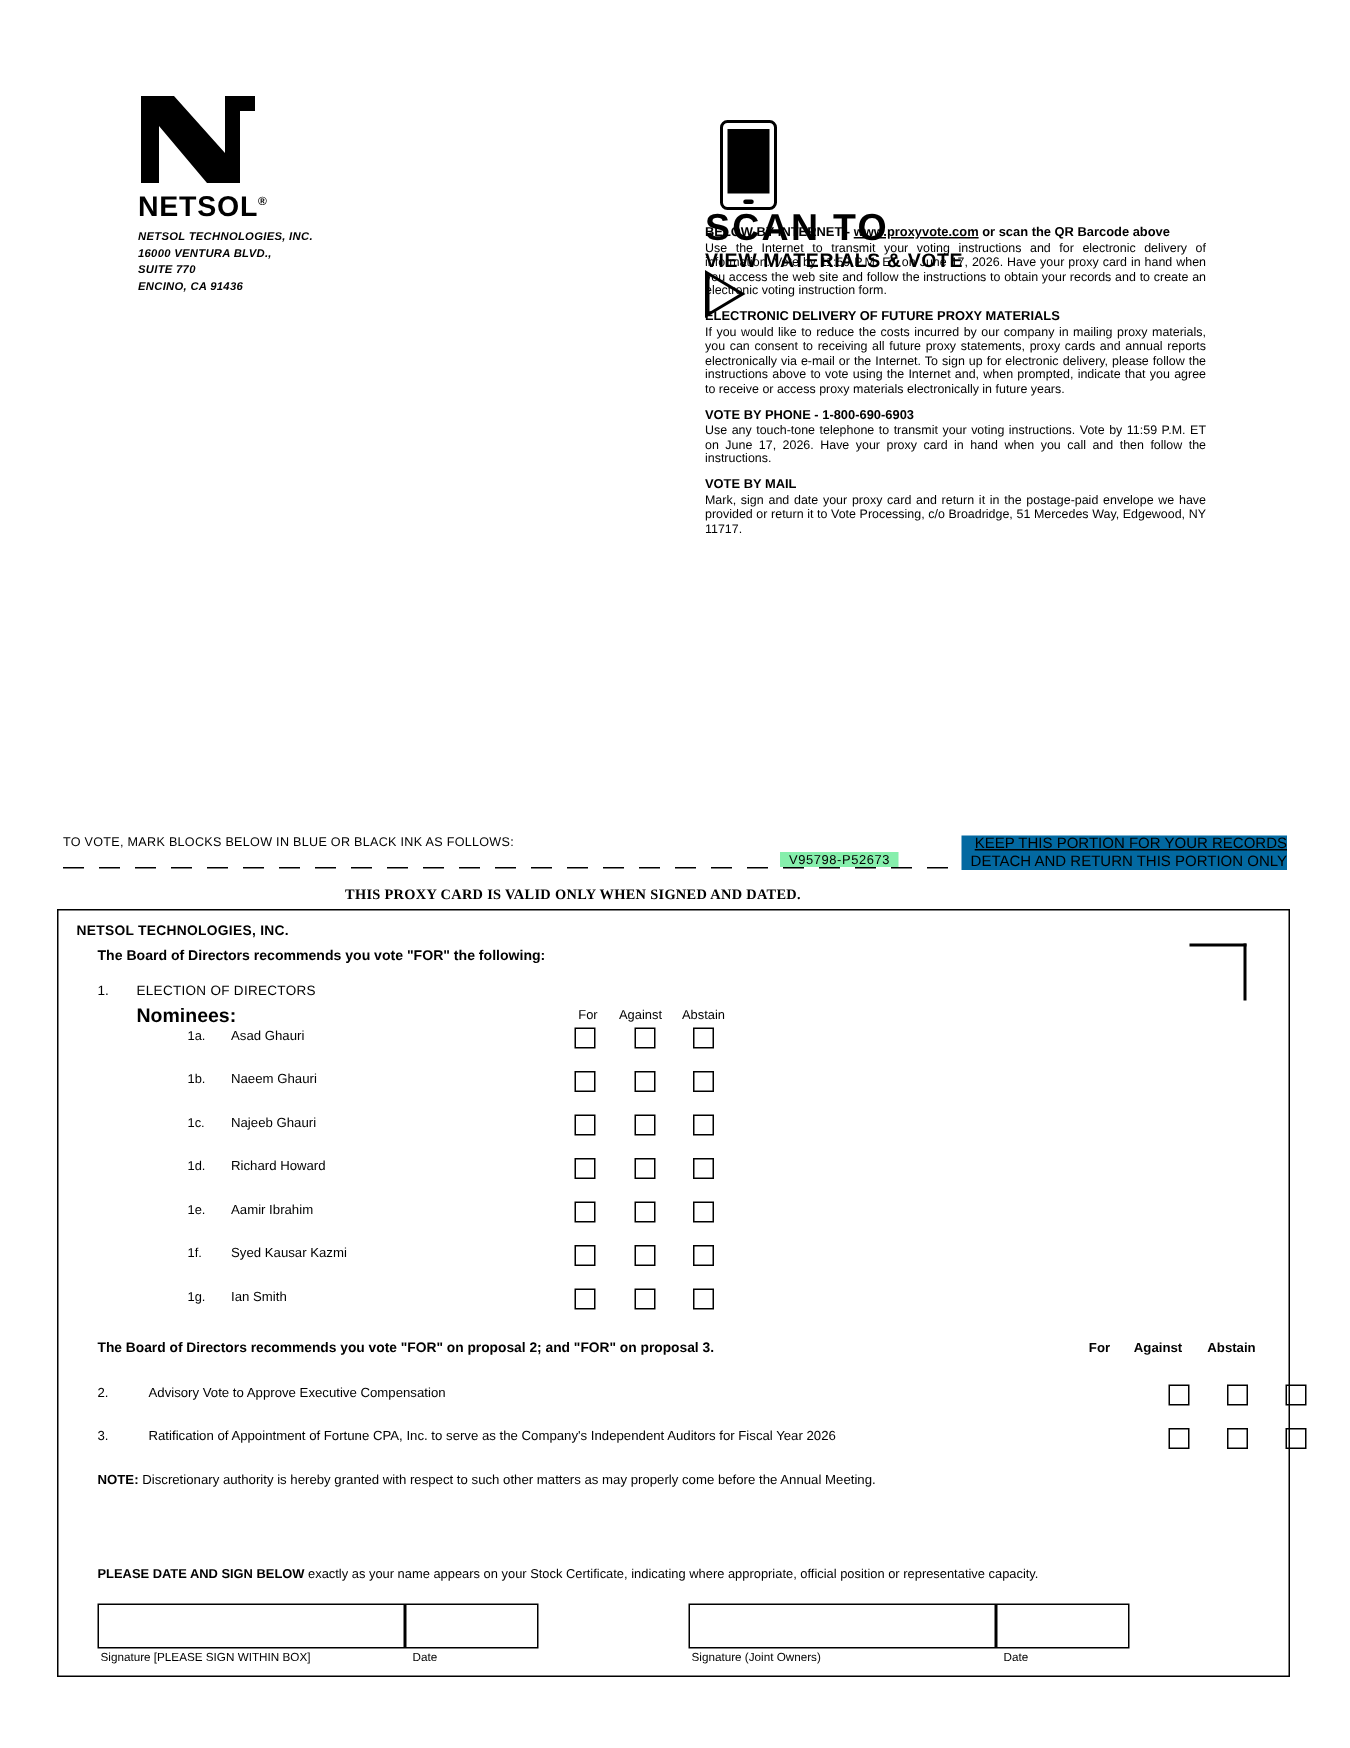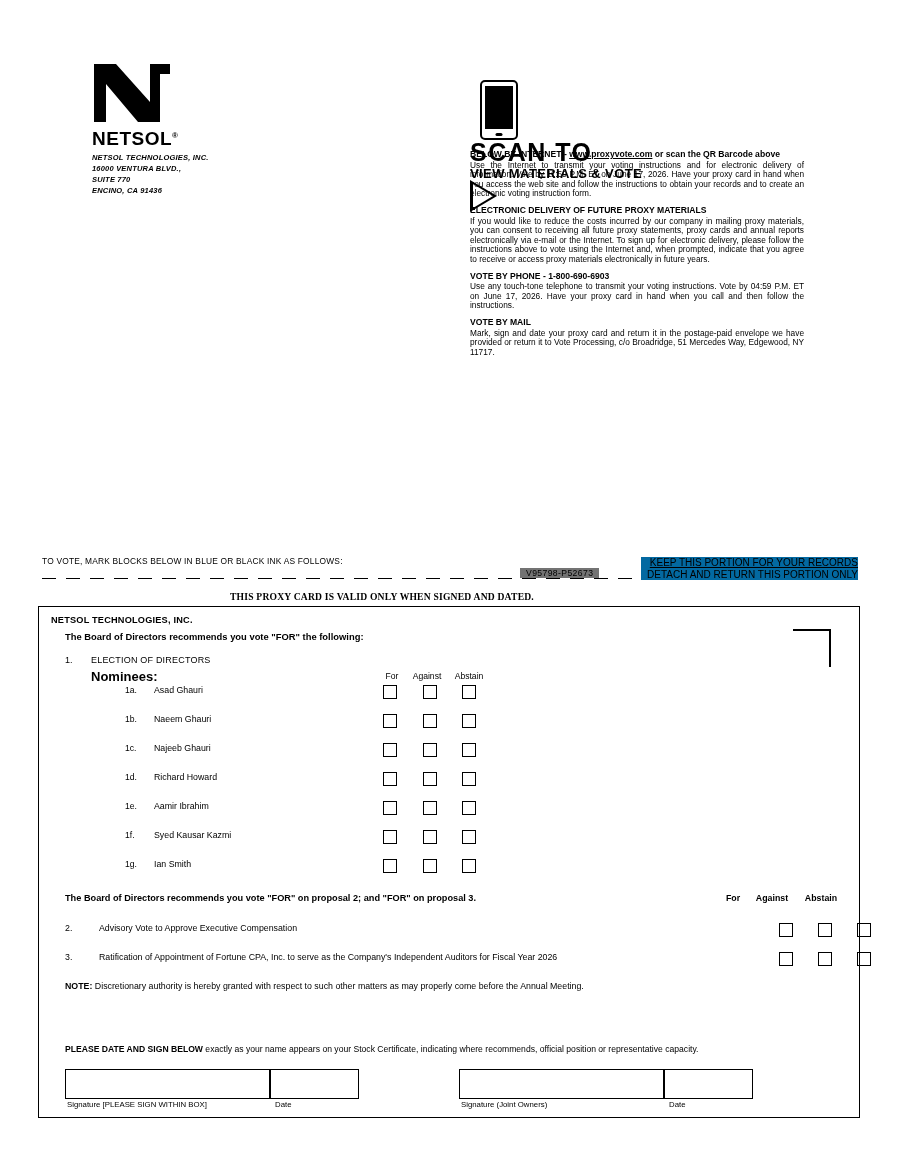--- a/index.html
+++ b/index.html
@@ -165,21 +165,21 @@
     width: 816px;
     height: 1px;
     background: repeating-linear-gradient(to right, #000 0 14px, transparent 14px 24px);
   }
   .control-number {
     position: absolute;
     left: 520px;
     top: 568px;
     font-size: 8.6px;
     letter-spacing: 0.4px;
-    background: #737373;
+    background: #86efac;
     padding: 0 6px;
   }
   .keep-portion {
     position: absolute;
     right: 42px;
     top: 557px;
     font-size: 10px;
     text-align: right;
     background: #0369a1;
     padding-left: 6px;
@@ -396,21 +396,21 @@
       <div class="vi-body">Use the Internet to transmit your voting instructions and for electronic delivery of information. Vote by 11:59 P.M. ET on June 17, 2026. Have your proxy card in hand when you access the web site and follow the instructions to obtain your records and to create an electronic voting instruction form.</div>
     </div>
 
     <div>
       <div class="vi-head">ELECTRONIC DELIVERY OF FUTURE PROXY MATERIALS</div>
       <div class="vi-body">If you would like to reduce the costs incurred by our company in mailing proxy materials, you can consent to receiving all future proxy statements, proxy cards and annual reports electronically via e-mail or the Internet. To sign up for electronic delivery, please follow the instructions above to vote using the Internet and, when prompted, indicate that you agree to receive or access proxy materials electronically in future years.</div>
     </div>
 
     <div>
       <div class="vi-head">VOTE BY PHONE - 1-800-690-6903</div>
-      <div class="vi-body">Use any touch-tone telephone to transmit your voting instructions. Vote by 04:59 P.M. ET on June 17, 2026. Have your proxy card in hand when you call and then follow the instructions.</div>
+      <div class="vi-body">Use any touch-tone telephone to transmit your voting instructions. Vote by 11:59 P.M. ET on June 17, 2026. Have your proxy card in hand when you call and then follow the instructions.</div>
     </div>
 
     <div>
       <div class="vi-head">VOTE BY MAIL</div>
       <div class="vi-body last">Mark, sign and date your proxy card and return it in the postage-paid envelope we have provided or return it to Vote Processing, c/o Broadridge, 51 Mercedes Way, Edgewood, NY 11717.</div>
     </div>
   </div>
 
   <div class="mark-note">TO VOTE, MARK BLOCKS BELOW IN BLUE OR BLACK INK AS FOLLOWS:</div>
   <div class="cutline"></div>
@@ -502,21 +502,21 @@
     <div class="prop-row" style="top:345px;">
       <span class="prop-num">3.</span>
       <span class="prop-text">Ratification of Appointment of Fortune CPA, Inc. to serve as the Company's Independent Auditors for Fiscal Year 2026</span>
       <span class="pbox pb-for"></span>
       <span class="pbox pb-against"></span>
       <span class="pbox pb-abstain"></span>
     </div>
 
     <div class="note"><b>NOTE:</b><span> Discretionary authority is hereby granted with respect to such other matters as may properly come before the Annual Meeting.</span></div>
 
-    <div class="sign-note"><b>PLEASE DATE AND SIGN BELOW</b><span> exactly as your name appears on your Stock Certificate, indicating where recommends, official position or representative capacity.</span></div>
+    <div class="sign-note"><b>PLEASE DATE AND SIGN BELOW</b><span> exactly as your name appears on your Stock Certificate, indicating where appropriate, official position or representative capacity.</span></div>
 
     <div class="sigbox sig1"></div>
     <div class="sigbox sig1d"></div>
     <div class="sigbox sig2"></div>
     <div class="sigbox sig2d"></div>
 
     <div class="siglabel sl1">Signature [PLEASE SIGN WITHIN BOX]</div>
     <div class="siglabel sl1d">Date</div>
     <div class="siglabel sl2">Signature (Joint Owners)</div>
     <div class="siglabel sl2d">Date</div>

